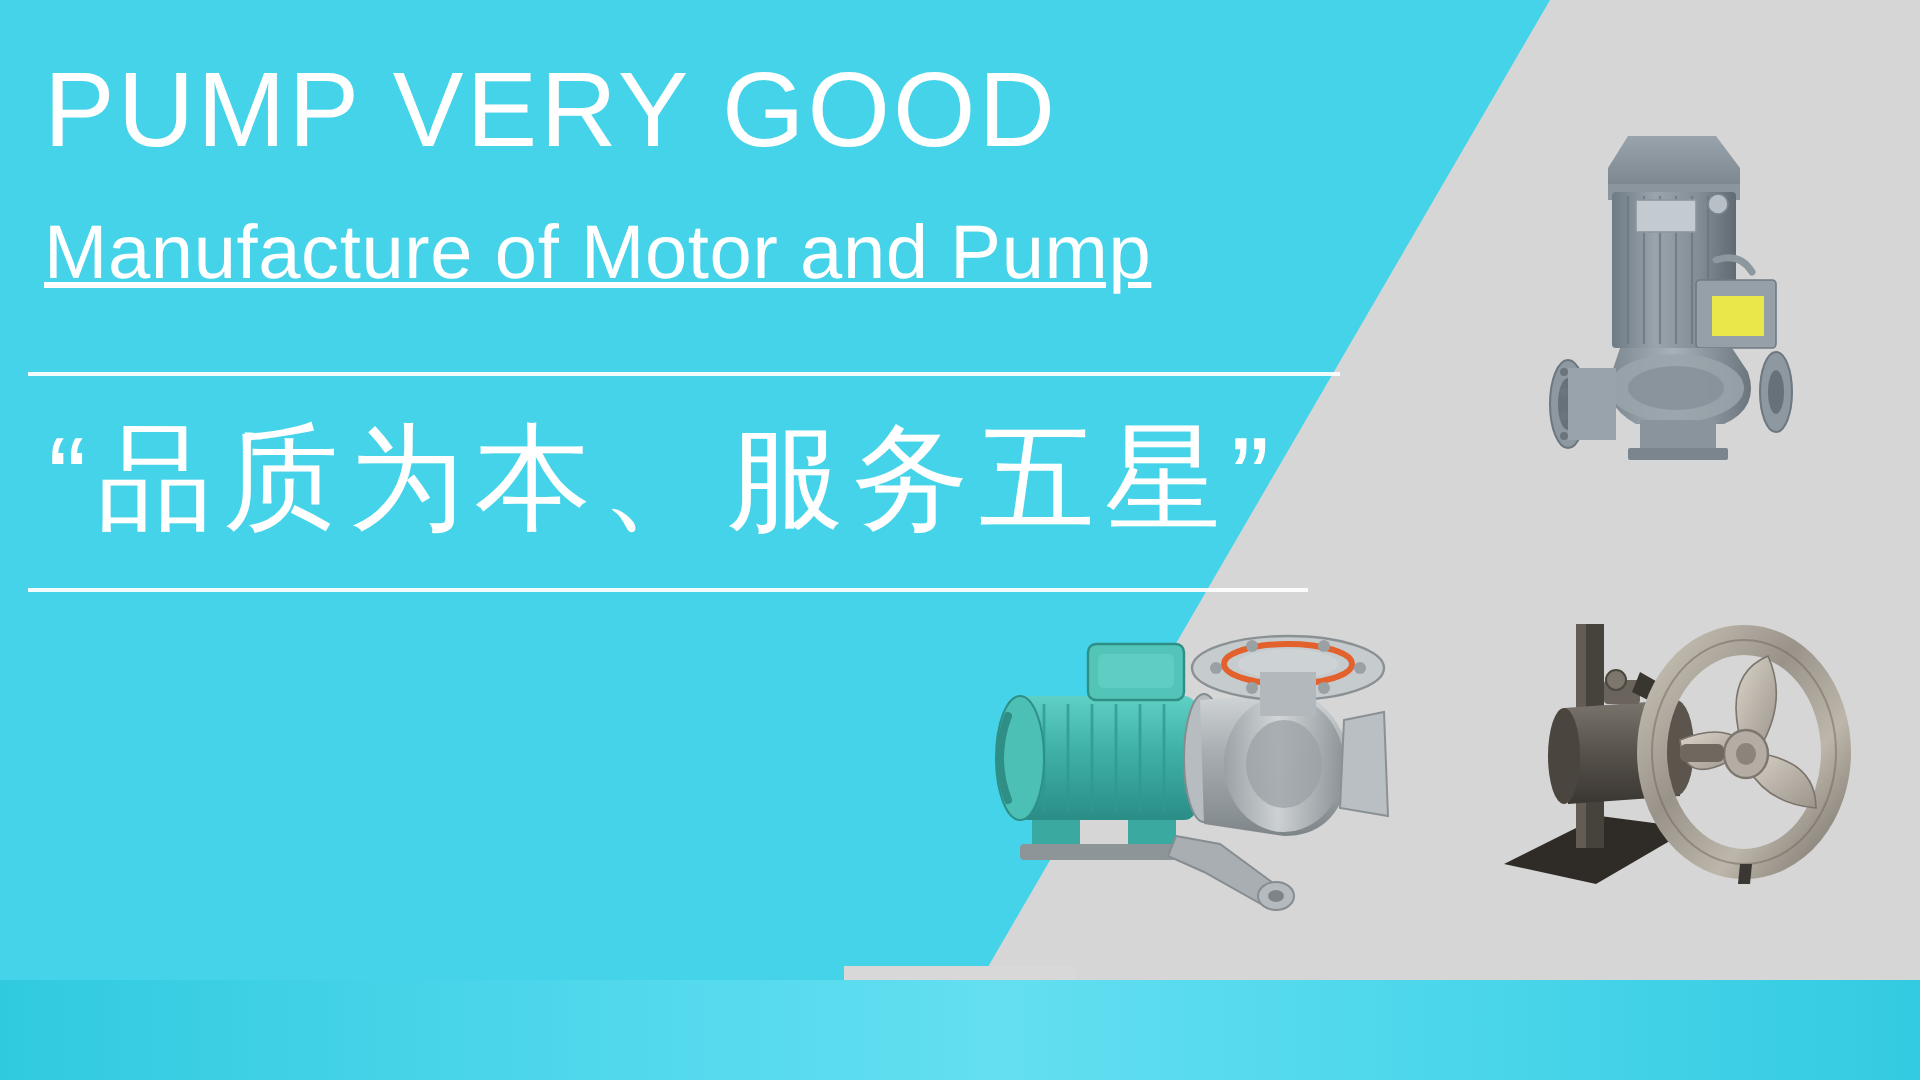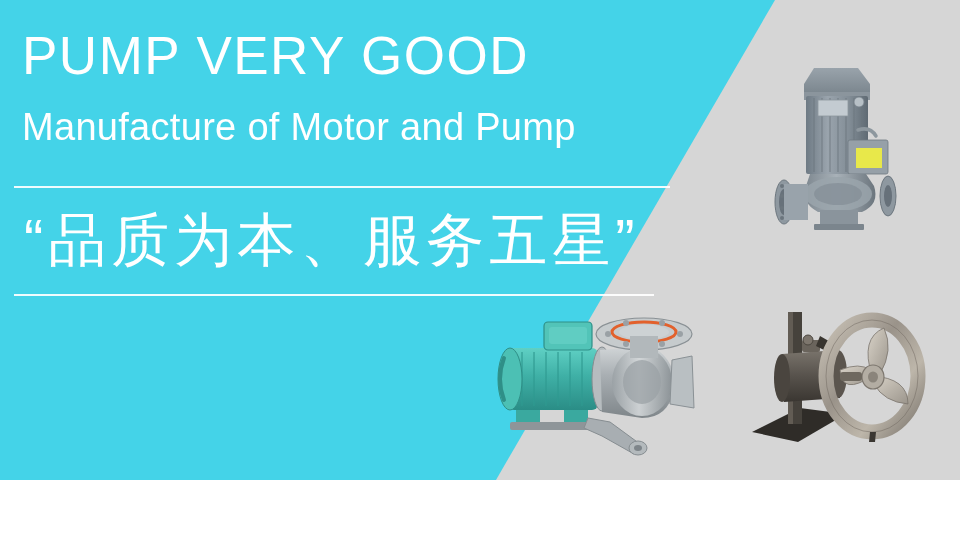--- a/index.html
+++ b/index.html
@@ -1,20 +1,20 @@
 <!DOCTYPE html>
 <html><head>
 <meta charset="utf-8">
 <style>
   html,body{margin:0;padding:0;background:#fff;}
   body{font-family:"Liberation Sans","DejaVu Sans",sans-serif;}
 
   #banner{
     position:relative;
-    width:960px;height:480px;
+    width:960px;height:540px;
     overflow:hidden;
     background:#be185d;
   }
 
   
   .cyan-bg{
     position:absolute;left:0;top:0;width:960px;height:492px;
     background:#44d3e8;
   }
   .grey-panel{
@@ -39,21 +39,21 @@
   .headline{
     position:absolute;left:22px;top:26px;
     font-size:53px;line-height:60px;
     font-weight:300;letter-spacing:1.5px;
     color:#ffffff;white-space:nowrap;
   }
   .subhead{
     position:absolute;left:22px;top:104px;
     font-size:38px;line-height:46px;
     font-weight:300;letter-spacing:0.3px;
-    color:#ffffff;white-space:nowrap;
+    color:#ffffff;white-space:nowrap;text-decoration:underline;
   }
   .rule{
     position:absolute;height:2px;background:#ffffff;opacity:.92;
   }
   .rule-top{left:14px;top:186px;width:656px;}
   .rule-bottom{left:14px;top:294px;width:640px;}
   .slogan{
     position:absolute;left:24px;top:200px;
     font-size:58px;line-height:80px;
     font-weight:400;letter-spacing:5px;

